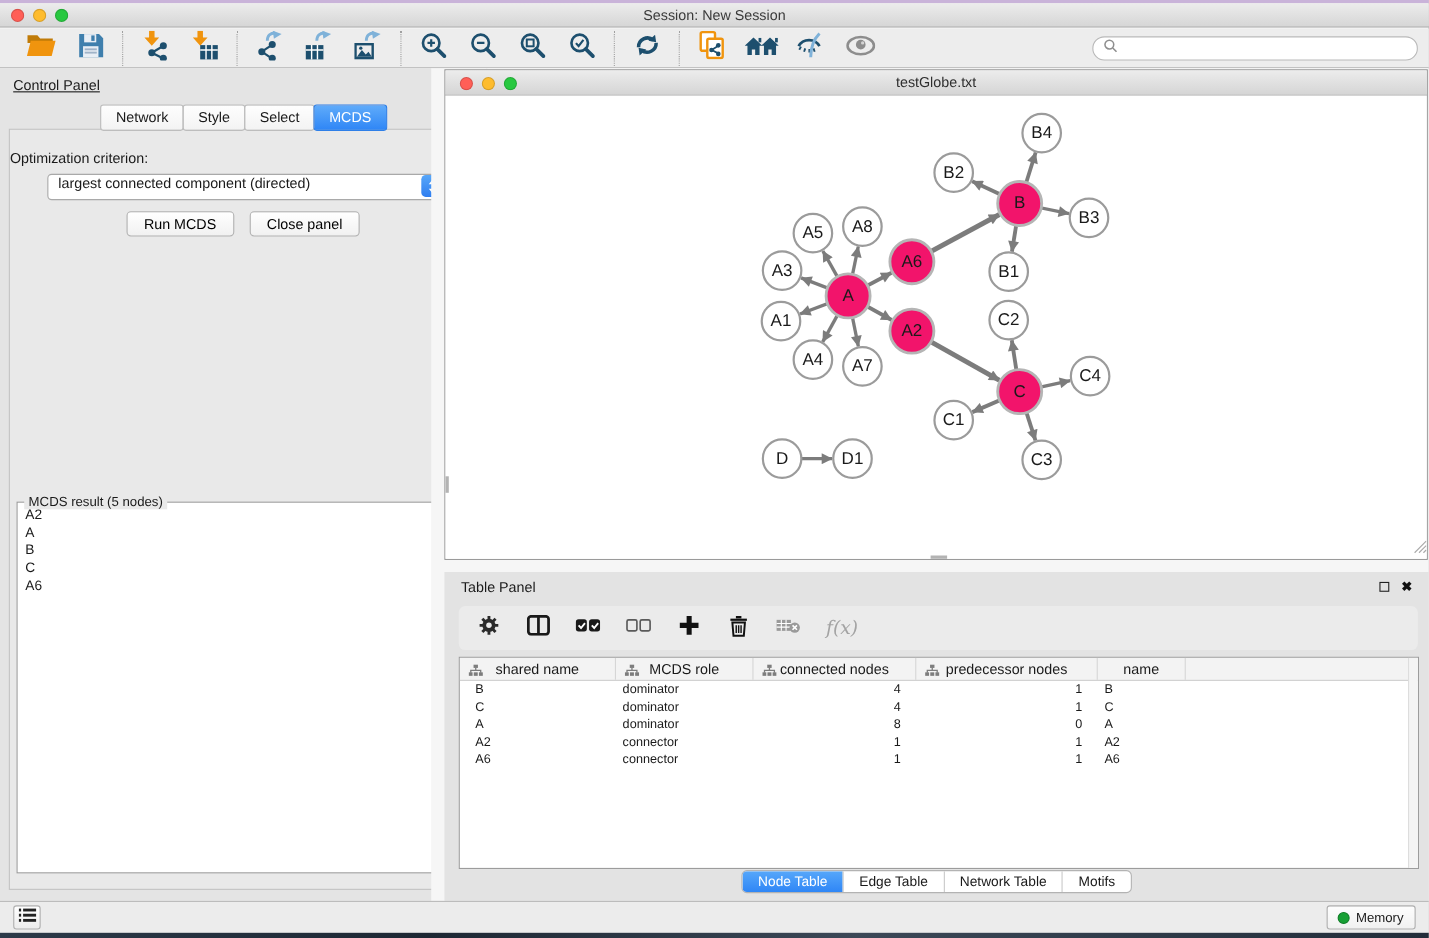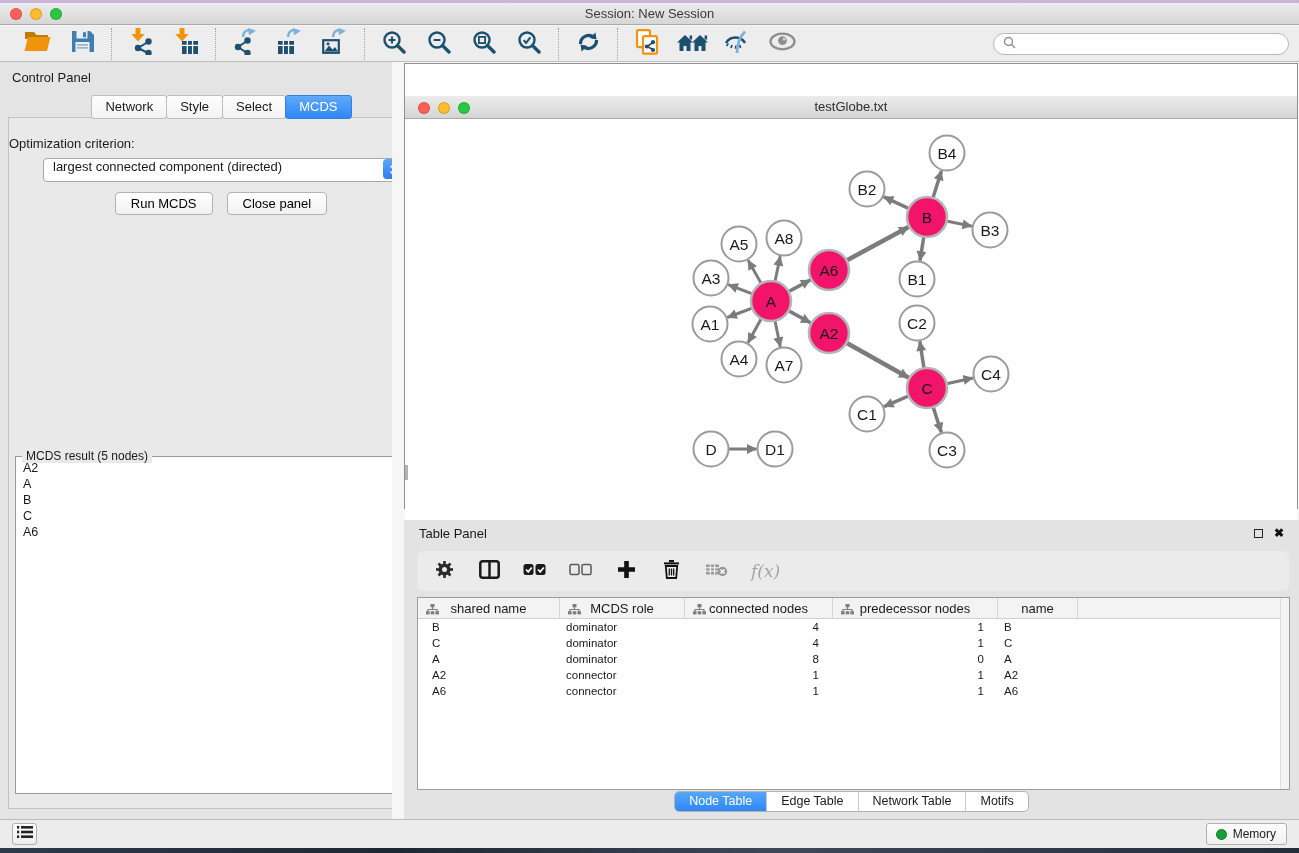--- a/index.html
+++ b/index.html
@@ -23,21 +23,21 @@
   .tb-group + .tb-group { border-left:1px dotted #9f9f9f; }
   .tb-btn { width:30px; height:30px; display:flex; align-items:center; justify-content:center; cursor:pointer; }
   .search-field { margin-left:auto; margin-right:2px; width:296px; height:22px; background:#fff;
                   border:1px solid #b9b9b9; border-radius:12px; display:flex; align-items:center;
                   padding:0 9px; gap:5px; }
   .search-field input { border:none; outline:none; flex:1; font-size:12px; background:transparent;
                         font-family:"Liberation Sans",sans-serif; }
 
   
   .control-panel { position:absolute; left:0; top:62px; width:443px; bottom:34px;
-                   background:#e4e4e4; border-right:1px solid #c2c2c2; }
+                   background:#e4e4e4; border-right:1px solid #c2c2c2;text-decoration:underline; }
   .panel-header { height:30px; display:flex; align-items:center; padding:0 12px; font-size:13px; }
   .win-controls { margin-left:auto; display:flex; gap:11px; align-items:center; }
   .float-box { width:9px; height:9px; border:1.5px solid #222; display:inline-block; cursor:pointer; }
   .close-x { font-size:12px; font-weight:bold; color:#111; cursor:pointer; line-height:10px; }
   .cp-tabs { position:absolute; top:33px; left:0; right:0; display:flex; justify-content:center; z-index:2; }
   .cp-tab { background:linear-gradient(#fefefe,#f3f3f3); border:1px solid #bdbdbd; margin-right:-1px;
             padding:3px 13px 4px; font-size:13px; cursor:pointer; border-radius:3px; }
   .cp-tab.active { background:linear-gradient(#5fabfa,#2f86f6); color:#fff; border-color:#2e7fe8;
                    font-weight:normal; }
   .cp-body { position:absolute; top:55px; left:8px; right:8px; bottom:10px;
@@ -63,21 +63,21 @@
   .result-scroll { position:absolute; top:2px; right:2px; bottom:2px; width:13px; background:#f7f7f7;
                    border-left:1px solid #e3e3e3; }
 
   
   .mdi { position:absolute; left:392px; top:62px; right:0; bottom:34px; background:#f6f6f6; }
 
   
   .net-window { position:absolute; left:12px; top:1px; width:894px; height:446px;
                 border:1px solid #8f8f8f; background:#fff; }
   .net-titlebar { height:23px; background:linear-gradient(#ececec,#d5d5d5);
-                  border-bottom:1px solid #a8a8a8; position:relative;margin-top:32px; }
+                  border-bottom:1px solid #a8a8a8; position:relative; }
   .net-titlebar .lights { top:6px; left:13px; }
   .net-titlebar .title { text-align:center; line-height:22px; font-size:13px; color:#2e2e2e; }
   .net-canvas { position:relative; width:892px; height:421px; background:#fff; }
   .vthumb { position:absolute; left:0; top:346px; width:3px; height:15px; background:#b3b3b3; }
   .hthumb { position:absolute; bottom:0; left:441px; width:15px; height:3px; background:#b3b3b3; }
   .resize-grip { position:absolute; right:0; bottom:0; }
 
   
   .table-panel { position:absolute; left:12px; top:458px; right:0; bottom:0; background:#e3e3e3; }
   .tp-header { height:26px; display:flex; align-items:center; padding:0 15px; font-size:13px;gap:12px; }

